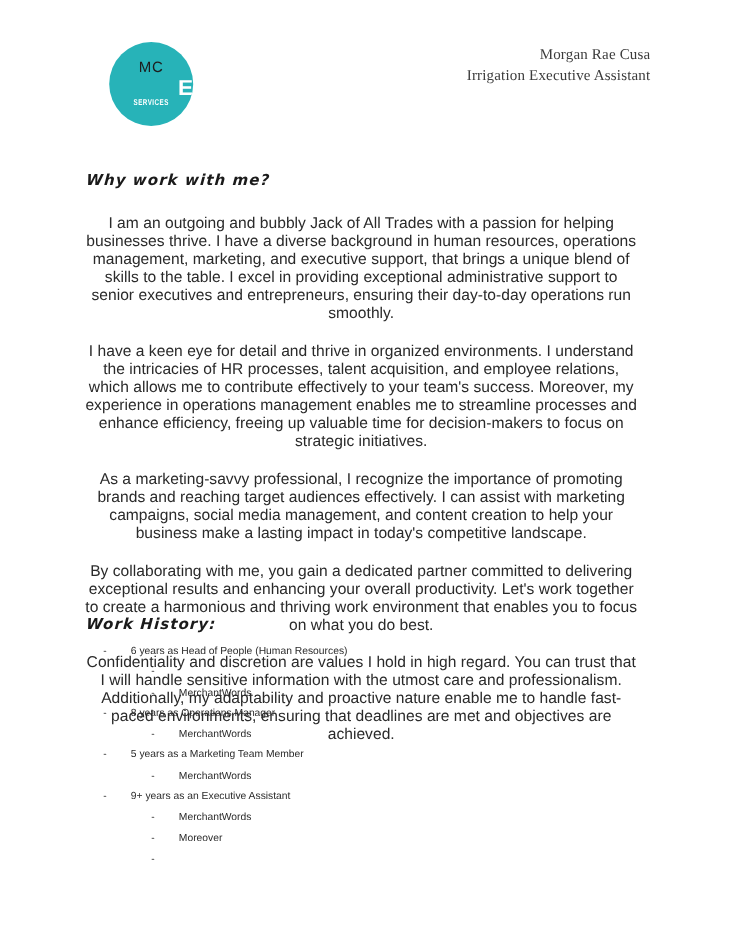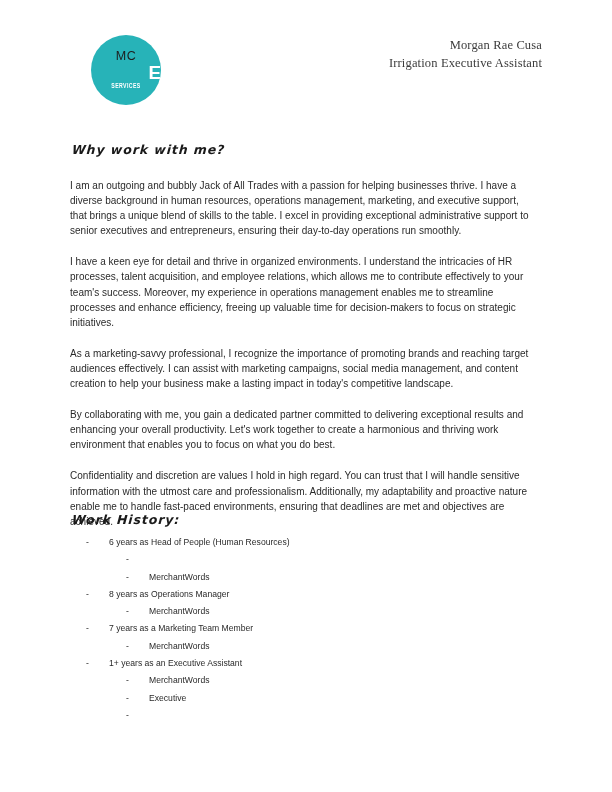--- a/index.html
+++ b/index.html
@@ -127,26 +127,26 @@
     font-size: 12.5px;
     letter-spacing: 0.9px;
     color: #1a1a1a;
     transform: skewX(-4deg);
     transform-origin: left center;
   }
 
   #why-heading { margin: 0 0 21px 2px; }
 
   .para {
-    font-size: 10px;
+    font-size: 13px;
     line-height: 15.1px;
     letter-spacing: 0.02px;
     color: #2a2a2a;
     margin: 0 0 16px 0;
-    text-align: left;
+    text-align: center;
     width: 462px;
   }
   .para:last-of-type { margin-bottom: 0; }
 
   
   .work-section {
     position: absolute;
     left: 70px;
     top: 512px;
     width: 472px;
@@ -253,47 +253,47 @@
               <div class="wh-row level-2">
                 <span class="wh-dash">-</span>
                 <span class="wh-text">MerchantWords</span>
               </div>
             </li>
           </ul>
         </li>
         <li class="wh-item">
           <div class="wh-row level-1">
             <span class="wh-dash">-</span>
-            <span class="wh-text">7 years as a Marketing Team Member</span>
+            <span class="wh-text">5 years as a Marketing Team Member</span>
           </div>
           <ul class="sub-list">
             <li>
               <div class="wh-row level-2">
                 <span class="wh-dash">-</span>
                 <span class="wh-text">MerchantWords</span>
               </div>
             </li>
           </ul>
         </li>
         <li class="wh-item">
           <div class="wh-row level-1">
             <span class="wh-dash">-</span>
-            <span class="wh-text">1+ years as an Executive Assistant</span>
+            <span class="wh-text">9+ years as an Executive Assistant</span>
           </div>
           <ul class="sub-list">
             <li>
               <div class="wh-row level-2">
                 <span class="wh-dash">-</span>
                 <span class="wh-text">MerchantWords</span>
               </div>
             </li>
             <li>
               <div class="wh-row level-2">
                 <span class="wh-dash">-</span>
-                <span class="wh-text">Executive</span>
+                <span class="wh-text">Moreover</span>
               </div>
             </li>
             <li>
               <div class="wh-row level-2">
                 <span class="wh-dash">-</span>
               </div>
             </li>
           </ul>
         </li>
       </ul>

